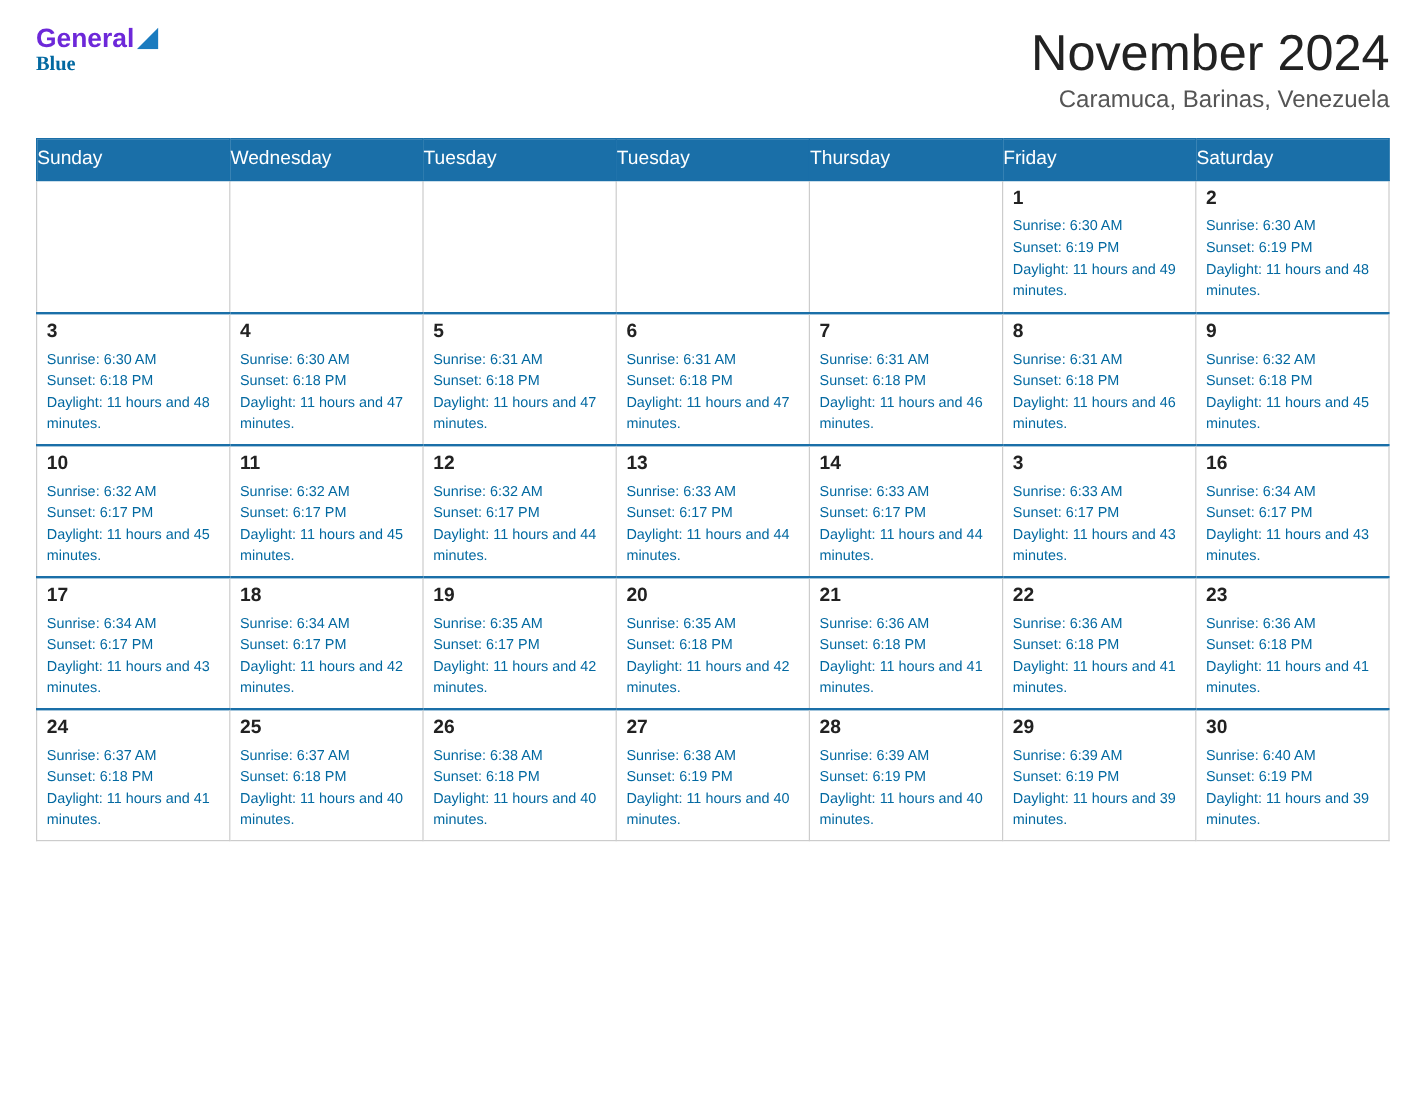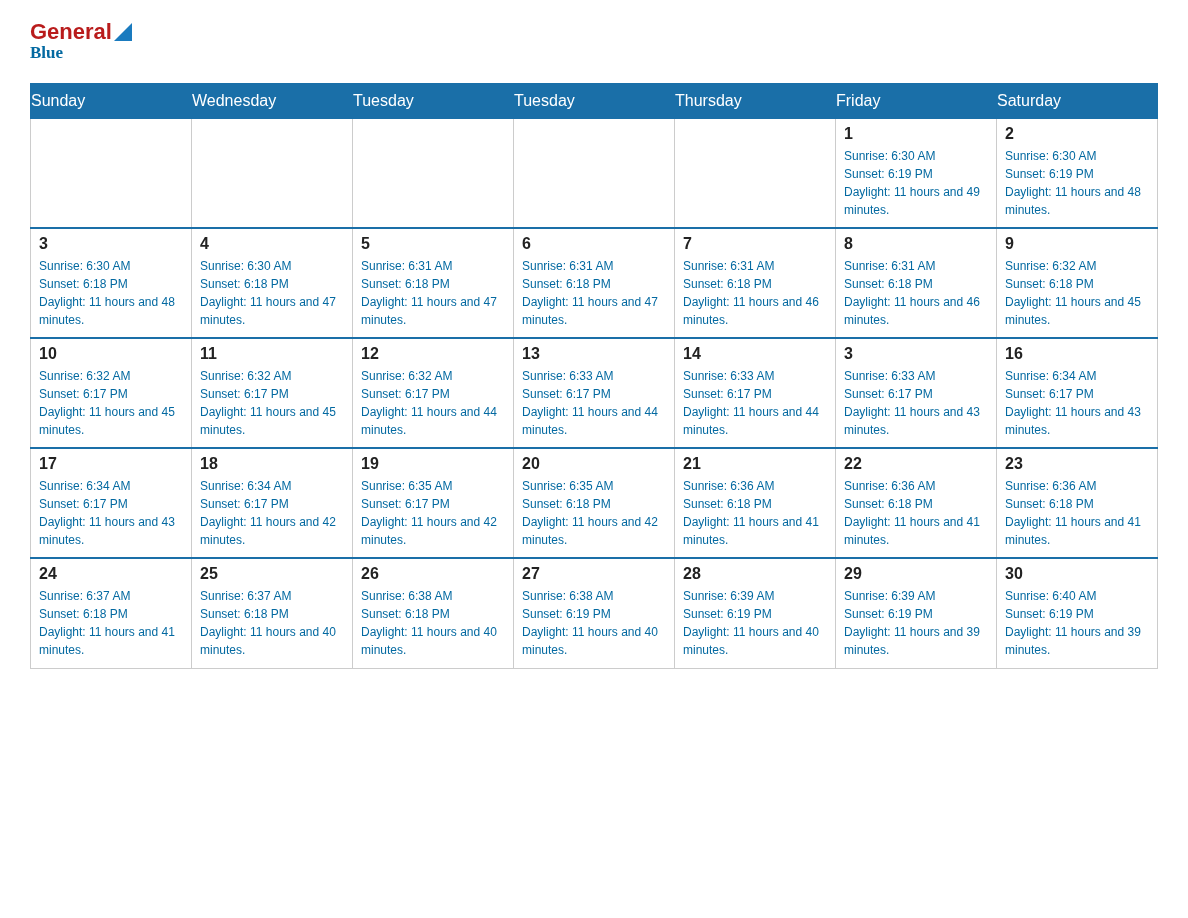--- a/index.html
+++ b/index.html
@@ -17,21 +17,21 @@
       margin-bottom: 20px;
     }
     .logo {
       display: flex;
       align-items: center;
       gap: 4px;
     }
     .logo-text-general {
       font-size: 22px;
       font-weight: bold;
-      color: #b91c1c;
+      color: #6d28d9;
     }
     .logo-text-blue {
       font-size: 17px;
       font-weight: bold;
       color: #0369a1;
       font-family: Liberation Serif, serif;
     }
     .title-block {
       text-align: right;
     }
@@ -96,20 +96,24 @@
         <span class="logo-text-general">General</span>
         <svg width="18" height="18" viewBox="0 0 18 18">
           <polygon points="0,18 18,18 18,0" fill="#1a7bbf"></polygon>
         </svg>
       </div>
       <div>
         <span class="logo-text-blue">Blue</span>
       </div>
     </div>
   </div>
+  <div class="title-block">
+    <div class="month-title">November 2024</div>
+    <div class="location">Caramuca, Barinas, Venezuela</div>
+  </div>
 </div>
 
 <table class="calendar">
   <thead>
     <tr>
       <th>Sunday</th>
       <th>Wednesday</th>
       <th>Tuesday</th>
       <th>Tuesday</th>
       <th>Thursday</th>

